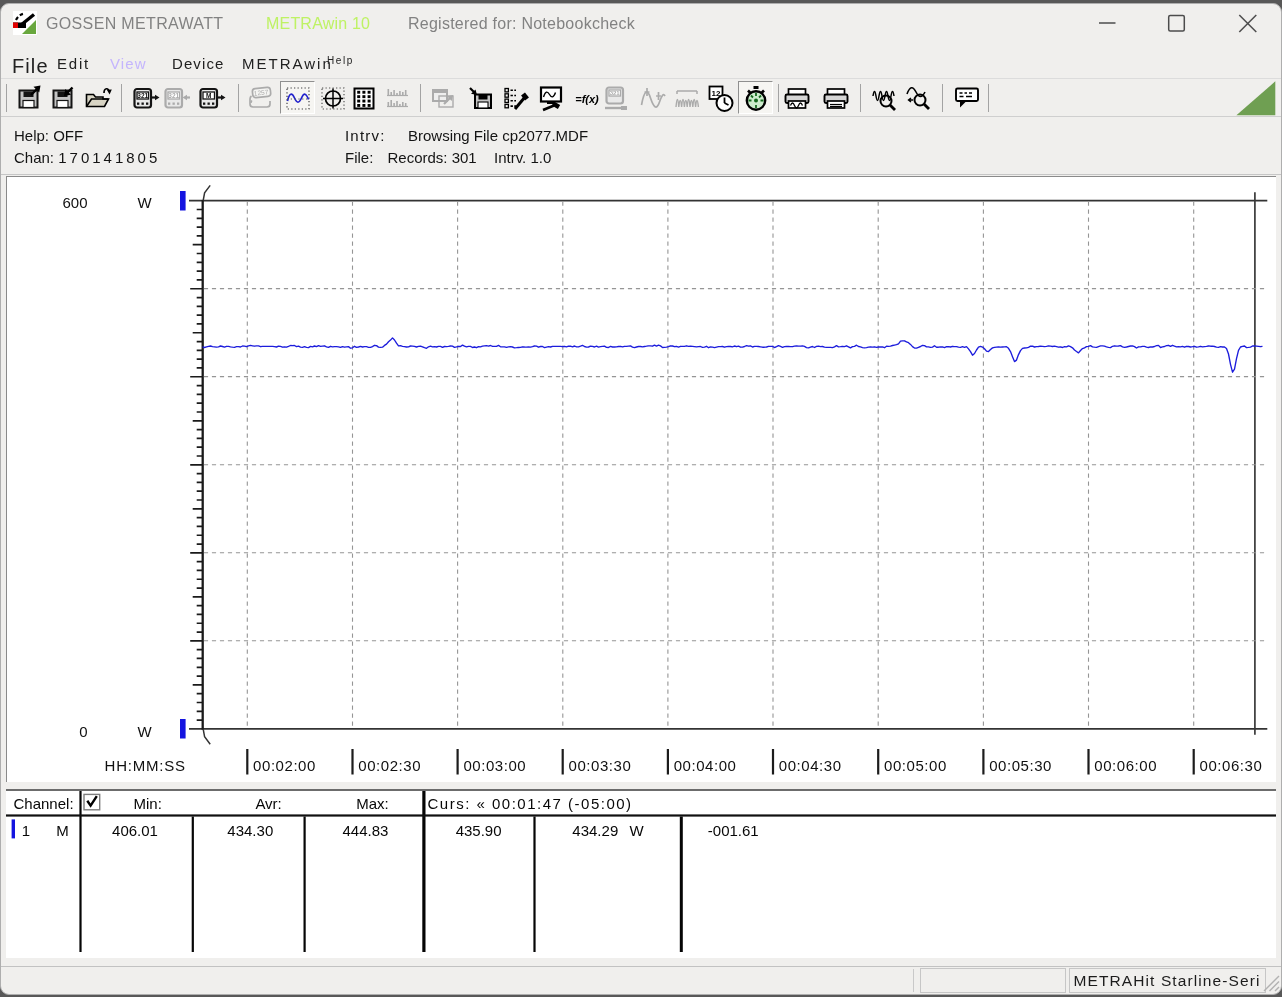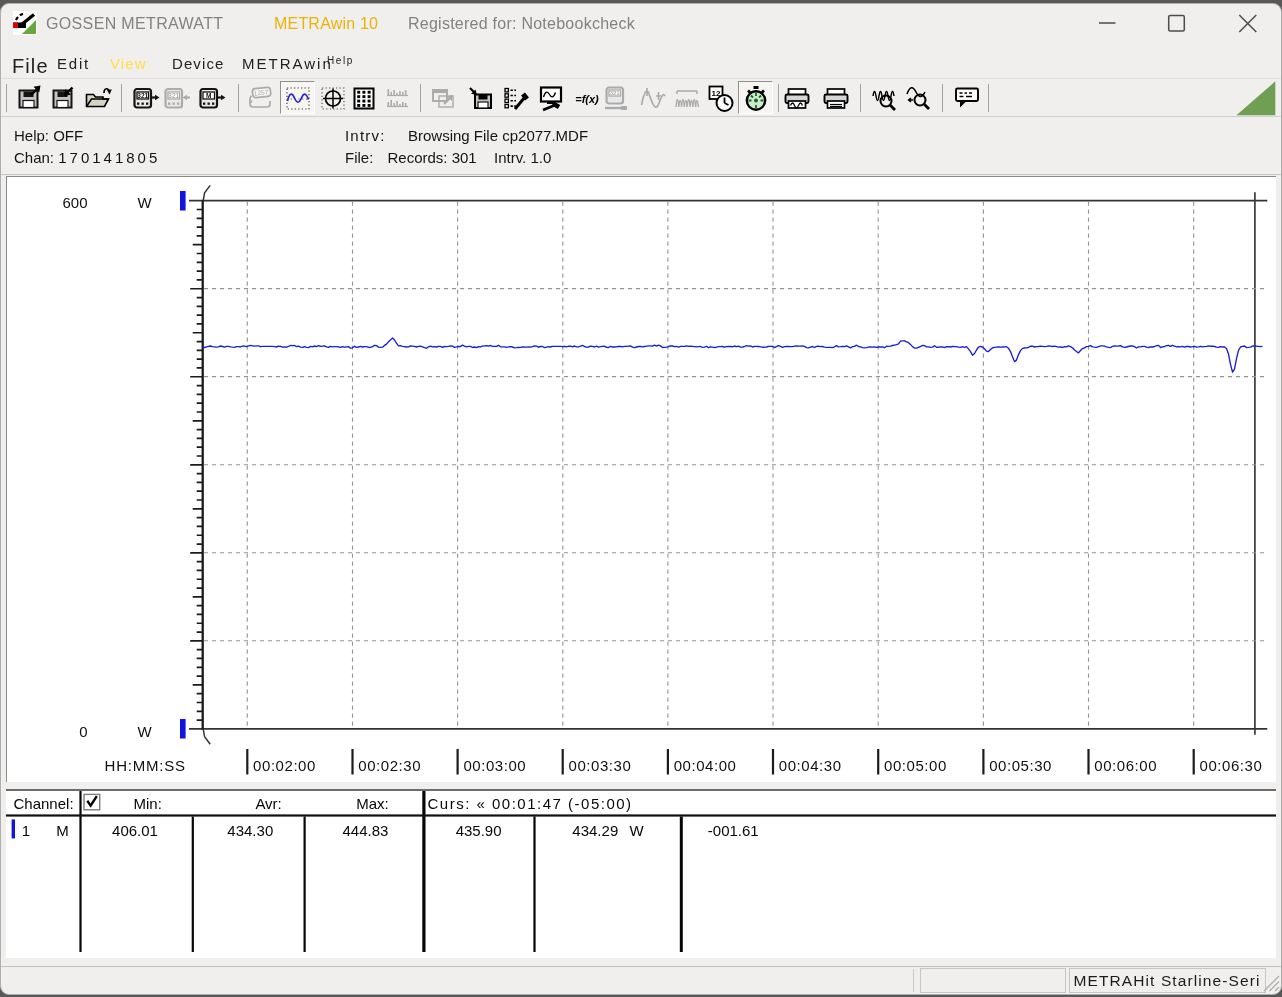--- a/index.html
+++ b/index.html
@@ -12,32 +12,32 @@
 
 <svg style="position:absolute;left:13px;top:11px" width="24" height="24" viewBox="0 0 24 24">
       <rect x="0" y="0" width="24" height="24" fill="#fff"></rect>
       <path d="M3 9 C5 5 8 3 12 2.5" fill="none" stroke="#000" stroke-width="2.2" stroke-dasharray="3.5 2.5"></path>
       <path d="M23 23 L9 23 L23 9 Z" fill="#69a73e"></path>
       <rect x="0" y="11.5" width="13" height="5.5" fill="#000"></rect>
       <rect x="0" y="11.5" width="5" height="5.5" fill="#e00000"></rect>
       <line x1="8" y1="14" x2="21" y2="3.5" stroke="#000" stroke-width="3.4"></line>
     </svg>
 <div class="t" style="left:46px;top:14.5px;font-size:16px;color:#828282;letter-spacing:0.35px">GOSSEN METRAWATT</div>
-<div class="t" style="left:274px;top:14.5px;font-size:16px;color:#eab308;letter-spacing:0.2px">METRAwin 10</div>
+<div class="t" style="left:266px;top:14.5px;font-size:16px;color:#bef264;letter-spacing:0.2px">METRAwin 10</div>
 <div class="t" style="left:408px;top:14.5px;font-size:16px;color:#828282;letter-spacing:0.25px">Registered for: Notebookcheck</div>
 <svg style="position:absolute;left:1090px;top:10px" width="180" height="26" viewBox="0 0 180 26">
       <line x1="9" y1="13" x2="25.5" y2="13" stroke="#4c4c4c" stroke-width="1.5"></line>
       <rect x="78.7" y="5.5" width="15.6" height="15.6" rx="1.5" fill="none" stroke="#4c4c4c" stroke-width="1.5"></rect>
       <line x1="149.3" y1="5" x2="166.3" y2="22" stroke="#4c4c4c" stroke-width="1.5"></line>
       <line x1="166.3" y1="5" x2="149.3" y2="22" stroke="#4c4c4c" stroke-width="1.5"></line>
     </svg>
 
 <div class="t" style="left:12px;top:54.5px;font-size:20px;color:#212121;letter-spacing:1.1px">File</div>
 <div class="t" style="left:57px;top:54.5px;font-size:15px;color:#212121;letter-spacing:1.8px">Edit</div>
-<div class="t" style="left:110px;top:54.5px;font-size:15px;color:#fde047;letter-spacing:1.1px">View</div>
+<div class="t" style="left:110px;top:54.5px;font-size:15px;color:#c4b5fd;letter-spacing:1.1px">View</div>
 <div class="t" style="left:172px;top:54.5px;font-size:15px;color:#212121;letter-spacing:1.1px">Device</div>
 <div class="t" style="left:242px;top:54.5px;font-size:15px;color:#212121;letter-spacing:2px">METRAwin</div>
 <div class="t" style="left:327px;top:54.5px;font-size:10px;color:#212121;letter-spacing:1.6px">Help</div>
 
 <div style="position:absolute;left:1px;top:77.5px;width:1280px;height:1px;background:#dcdcdc"></div>
 <div style="position:absolute;left:1px;top:116px;width:1280px;height:1.3px;background:#cfcfcf"></div>
 <svg style="position:absolute;left:16.2px;top:83.5px" width="28" height="28" viewBox="0 0 28 28">
       <rect x="3.5" y="6.5" width="18" height="17" fill="#c4c4c4" stroke="#141414" stroke-width="2"></rect>
       <rect x="7.5" y="7.5" width="10" height="5.5" fill="#141414"></rect>
       <rect x="7" y="16.5" width="11" height="7" fill="#fff" stroke="#141414" stroke-width="1.2"></rect>

